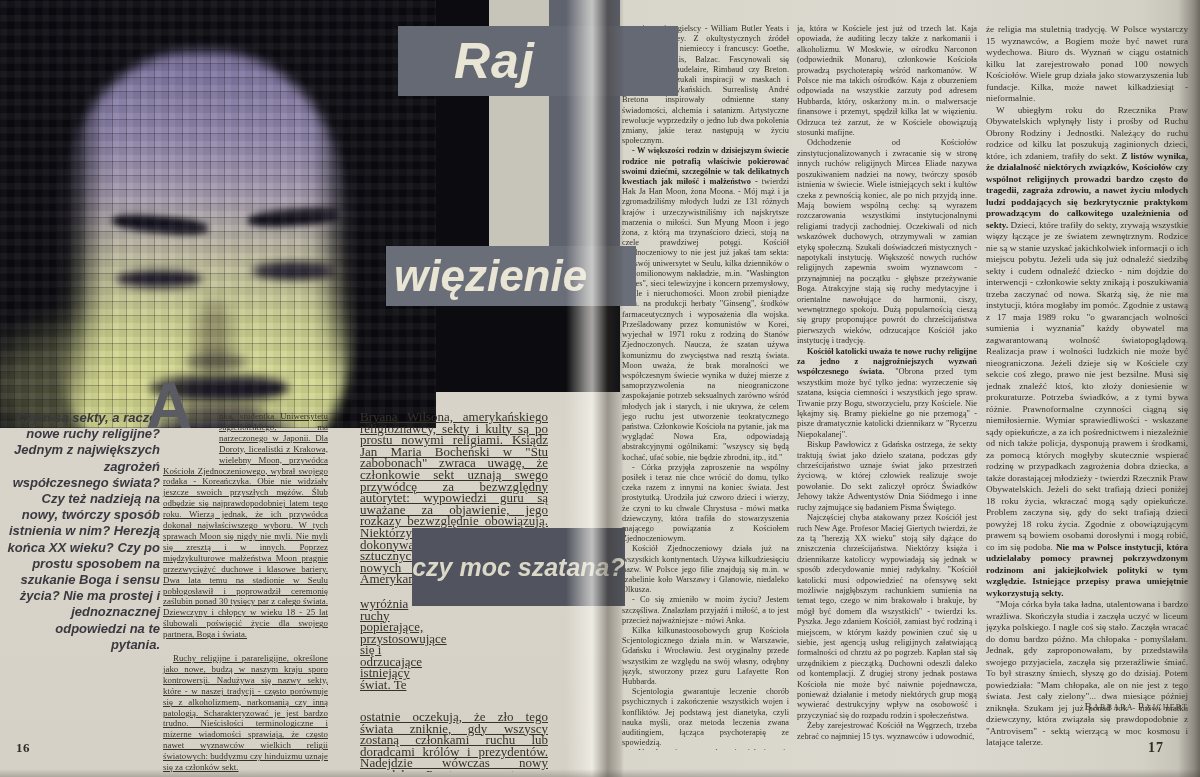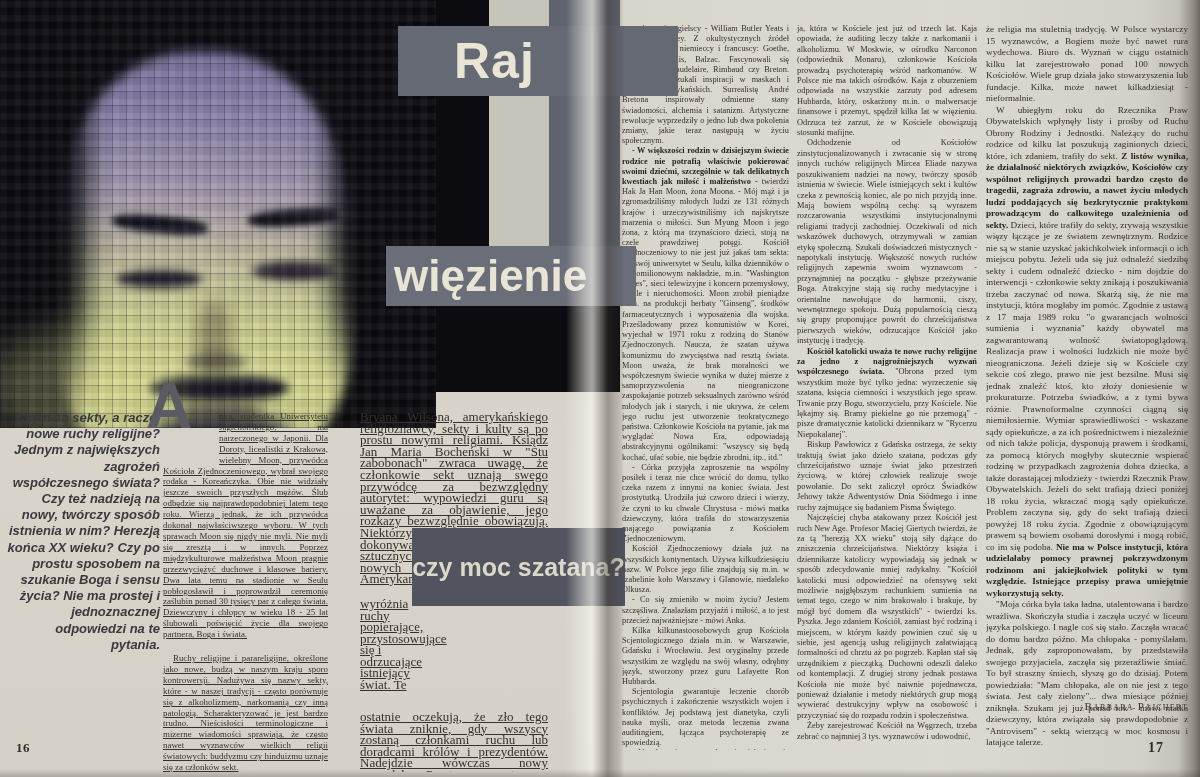--- a/index.html
+++ b/index.html
@@ -33,21 +33,21 @@
   .beard{left:150px;top:414px;width:140px;height:40px;background:#23202e;filter:blur(9px);}
   .glow{left:-12px;top:328px;width:190px;height:115px;background:rgba(214,218,140,.32);filter:blur(18px);}
   .pixels{position:absolute;inset:0;background-image:
     repeating-linear-gradient(0deg,rgba(10,10,14,.28) 0 1px,transparent 1px 14px),
     repeating-linear-gradient(90deg,rgba(10,10,14,.28) 0 1px,transparent 1px 14px),
     repeating-linear-gradient(0deg,rgba(255,255,255,.04) 0 7px,rgba(0,0,0,.05) 7px 14px),
     repeating-linear-gradient(90deg,rgba(255,255,255,.03) 0 7px,rgba(0,0,0,.04) 7px 14px);}
 
   
   .hbox{position:absolute;z-index:6;display:flex;align-items:center;
-    font-family:"Liberation Sans",sans-serif;font-weight:700;color:#e9e5d5;}
+    font-family:"Liberation Sans",sans-serif;font-style:italic;font-weight:700;color:#e9e5d5;}
   .box-raj{left:398px;top:26px;width:224px;height:70px;background:#656974;font-size:50px;padding-left:56px;letter-spacing:1px;}
   .box-wiez{left:386px;top:246px;width:242px;height:60px;background:#6a6e78;font-size:44px;padding-left:8px;white-space:nowrap;overflow:visible;}
   .box-szat{left:412px;top:528px;width:213px;height:78px;background:#51545e;font-size:25px;justify-content:center;white-space:nowrap;color:#dcd8c8;}
 
   
   .standfirst{position:absolute;left:4px;top:398px;width:156px;z-index:7;text-align:right;
     font-family:"Liberation Sans",sans-serif;font-style:italic;font-weight:700;
     font-size:13px;line-height:16.2px;color:#3a393f;margin-top:12px;}
   .dropcap{position:absolute;left:146px;top:374px;z-index:7;font-family:"Liberation Sans",sans-serif;
     font-weight:700;font-size:64px;line-height:64px;color:#5a5b63;}
@@ -149,21 +149,21 @@
       <p class="ind"><span>Kilka kilkunastoosobowych grup Kościoła Scjentologicznego działa m.in. w Warszawie, Gdańsku i Wrocławiu. Jest oryginalny przede wszystkim ze względu na swój własny, odrębny język, stworzony przez guru Lafayette Ron Hubbarda.</span></p>
       <p class="ind"><span>Scjentologia gwarantuje leczenie chorób psychicznych i zakończenie wszystkich wojen i konfliktów. Jej podstawą jest dianetyka, czyli nauka myśli, oraz metoda leczenia zwana auditingiem, łącząca psychoterapię ze spowiedzią.</span></p>
       <p class="ind"><span>- Uczyłam się poznawać swoje ciało i swoją duszę. Dzisiaj nie wiem, co to znaczy ból czy choroby. Odprężam się i odpoczywam medytując - mówi Ka-</span></p>
     </div>
   <div class="rcol rcol2">
       <p><span>ja, która w Kościele jest już od trzech lat. Kaja opowiada, że auditing leczy także z narkomanii i alkoholizmu. W Moskwie, w ośrodku Narconon (odpowiednik Monaru), członkowie Kościoła prowadzą psychoterapię wśród narkomanów. W Polsce nie ma takich ośrodków. Kaja z oburzeniem odpowiada na wszystkie zarzuty pod adresem Hubbarda, który, oskarżony m.in. o malwersacje finansowe i przemyt, spędził kilka lat w więzieniu. Odrzuca też zarzut, że w Kościele obowiązują stosunki mafijne.</span></p>
       <p class="ind"><span>Odchodzenie od Kościołów zinstytucjonalizowanych i zwracanie się w stronę innych ruchów religijnych Mircea Eliade nazywa poszukiwaniem nadziei na nowy, twórczy sposób istnienia w świecie. Wiele istniejących sekt i kultów czeka z pewnością koniec, ale po nich przyjdą inne. Mają bowiem wspólną cechę: są wyrazem rozczarowania wszystkimi instytucjonalnymi religiami tradycji zachodniej. Oczekiwali od nich wskazówek duchowych, otrzymywali w zamian etykę społeczną. Szukali doświadczeń mistycznych - napotykali instytucję. Większość nowych ruchów religijnych zapewnia swoim wyznawcom - przynajmniej na początku - głębsze przeżywanie Boga. Atrakcyjne stają się ruchy medytacyjne i orientalne nawołujące do harmonii, ciszy, wewnętrznego spokoju. Dużą popularnością cieszą się grupy proponujące powrót do chrześcijaństwa pierwszych wieków, odrzucające Kościół jako instytucję i tradycję.</span></p>
       <p class="ind"><b>Kościół katolicki uważa te nowe ruchy religijne za jedno z najgroźniejszych wyzwań współczesnego świata. </b><span>"Obrona przed tym wszystkim może być tylko jedna: wyrzeczenie się szatana, księcia ciemności i wszystkich jego spraw. Trwanie przy Bogu, stworzycielu, przy Kościele. Nie lękajmy się. Bramy piekielne go nie przemogą" - pisze dramatycznie katolicki dziennikarz w "Rycerzu Niepokalanej".</span></p>
       <p class="ind"><span>Biskup Pawłowicz z Gdańska ostrzega, że sekty traktują świat jako dzieło szatana, podczas gdy chrześcijaństwo uznaje świat jako przestrzeń życiową, w której człowiek realizuje swoje powołanie. Do sekt zaliczył oprócz Świadków Jehowy także Adwentystów Dnia Siódmego i inne ruchy zajmujące się badaniem Pisma Świętego.</span></p>
       <p class="ind"><span>Najczęściej chyba atakowany przez Kościół jest ruch New Age. Profesor Maciej Giertych twierdzi, że za tą "herezją XX wieku" stoją siły dążące do zniszczenia chrześcijaństwa. Niektórzy księża i dziennikarze katoliccy wypowiadają się jednak w sposób zdecydowanie mniej radykalny. "Kościół katolicki musi odpowiedzieć na ofensywę sekt możliwie najgłębszym rachunkiem sumienia na temat tego, czego w nim brakowało i brakuje, by mógł być domem dla wszystkich" - twierdzi ks. Pyszka. Jego zdaniem Kościół, zamiast być rodziną i miejscem, w którym każdy powinien czuć się u siebie, jest agencją usług religijnych załatwiającą formalności od chrztu aż po pogrzeb. Kapłan stał się urzędnikiem z pieczątką. Duchowni odeszli daleko od kontemplacji. Z drugiej strony jednak postawa Kościoła nie może być naiwnie pojednawcza, ponieważ działanie i metody niektórych grup mogą wywierać destrukcyjny wpływ na osobowość i przyczyniać się do rozpadu rodzin i społeczeństwa.</span></p>
-      <p class="ind"><span>Żeby zarejestrować Kościół na Węgrzech, trzeba zebrać co najmniej 3 tys. wyznawców i udowodnić,</span></p>
+      <p class="ind"><span>Żeby zarejestrować Kościół na Węgrzech, trzeba zebrać co najmniej 15 tys. wyznawców i udowodnić,</span></p>
     </div>
   <div class="rcol rcol3">
       <p><span>że religia ma stuletnią tradycję. W Polsce wystarczy 15 wyznawców, a Bogiem może być nawet rura wydechowa. Biuro ds. Wyznań w ciągu ostatnich kilku lat zarejestrowało ponad 100 nowych Kościołów. Wiele grup działa jako stowarzyszenia lub fundacje. Kilka, może nawet kilkadziesiąt - nieformalnie.</span></p>
       <p class="ind"><span>W ubiegłym roku do Rzecznika Praw Obywatelskich wpłynęły listy i prośby od Ruchu Obrony Rodziny i Jednostki. Należący do ruchu rodzice od kilku lat poszukują zaginionych dzieci, które, ich zdaniem, trafiły do sekt. </span><b>Z listów wynika, że działalność niektórych związków, Kościołów czy wspólnot religijnych prowadzi bardzo często do tragedii, zagraża zdrowiu, a nawet życiu młodych ludzi poddających się bezkrytycznie praktykom prowadzącym do całkowitego uzależnienia od sekty. </b><span>Dzieci, które trafiły do sekty, zrywają wszystkie więzy łączące je ze światem zewnętrznym. Rodzice nie są w stanie uzyskać jakichkolwiek informacji o ich miejscu pobytu. Jeżeli uda się już odnaleźć siedzibę sekty i cudem odnaleźć dziecko - nim dojdzie do interwencji - członkowie sekty znikają i poszukiwania trzeba zaczynać od nowa. Skarżą się, że nie ma instytucji, która mogłaby im pomóc. Zgodnie z ustawą z 17 maja 1989 roku "o gwarancjach wolności sumienia i wyznania" każdy obywatel ma zagwarantowaną wolność światopoglądową. Realizacja praw i wolności ludzkich nie może być nieograniczona. Jeżeli dzieje się w Kościele czy sekcie coś złego, prawo nie jest bezsilne. Musi się jednak znaleźć ktoś, kto złoży doniesienie w prokuraturze. Potrzeba świadków, a z tymi bywa różnie. Prawnoformalne czynności ciągną się niemiłosiernie. Wymiar sprawiedliwości - wskazane sądy opiekuńcze, a za ich pośrednictwem i niezależnie od nich także policja, dysponują prawem i środkami, za pomocą których mogłyby skutecznie wspierać rodzinę w przypadkach zagrożenia dobra dziecka, a także dorastającej młodzieży - twierdzi Rzecznik Praw Obywatelskich. Jeżeli do sekt trafiają dzieci poniżej 18 roku życia, wkraczać mogą sądy opiekuńcze. Problem zaczyna się, gdy do sekt trafiają dzieci powyżej 18 roku życia. Zgodnie z obowiązującym prawem są bowiem osobami dorosłymi i mogą robić, co im się podoba. </span><b>Nie ma w Polsce instytucji, która udzielałaby pomocy prawnej pokrzywdzonym rodzinom ani jakiejkolwiek polityki w tym względzie. Istniejące przepisy prawa umiejętnie wykorzystują sekty.</b></p>
       <p class="ind"><span>"Moja córka była taka ładna, utalentowana i bardzo wrażliwa. Skończyła studia i zaczęła uczyć w liceum języka polskiego. I nagle coś się stało. Zaczęła wracać do domu bardzo późno. Ma chłopaka - pomyślałam. Jednak, gdy zaproponowałam, by przedstawiła swojego przyjaciela, zaczęła się przeraźliwie śmiać. To był straszny śmiech, słyszę go do dzisiaj. Potem powiedziała: "Mam chłopaka, ale on nie jest z tego świata. Jest cały zielony"... dwa miesiące później zniknęła. Szukam jej już ponad rok - mówi matka dziewczyny, która związała się prawdopodobnie z "Antrovisem" - sektą wierzącą w moc kosmosu i latające talerze.</span></p>
     </div>
 
   <div class="byline">Barbara Pajchert</div>
   <div class="pagenum pn17">17</div>
 

